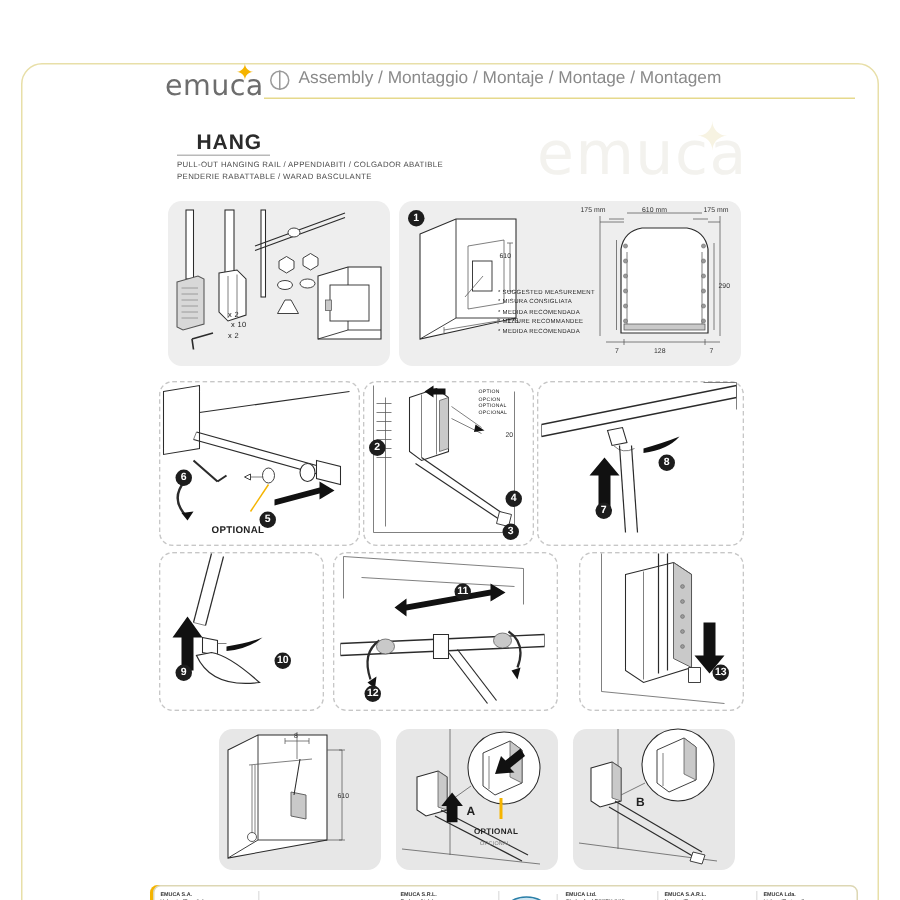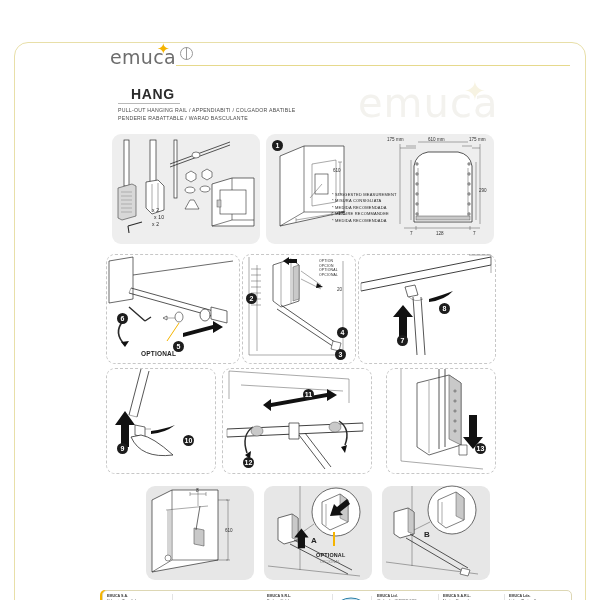--- a/index.html
+++ b/index.html
@@ -76,20 +76,21 @@
 
 <div class="page">
 
   <div class="frame"></div>
 
   <div class="header">
     <div class="logo">emuca</div>
     <div class="logo-star">✦</div>
     <div class="hdr-rule"></div>
     <div class="hdr-globe"></div>
+    <div class="hdr-langs">Assembly / Montaggio / Montaje / Montage / Montagem</div>
   </div>
 
   <div class="wm">emuca</div>
   <div class="wm-star">✦</div>
 
   <div class="title">HANG</div>
   <div class="title-rule"></div>
   <div class="subtitle">
     <div>PULL-OUT HANGING RAIL / APPENDIABITI / COLGADOR ABATIBLE</div>
     <div>PENDERIE RABATTABLE / WARAD BASCULANTE</div>

